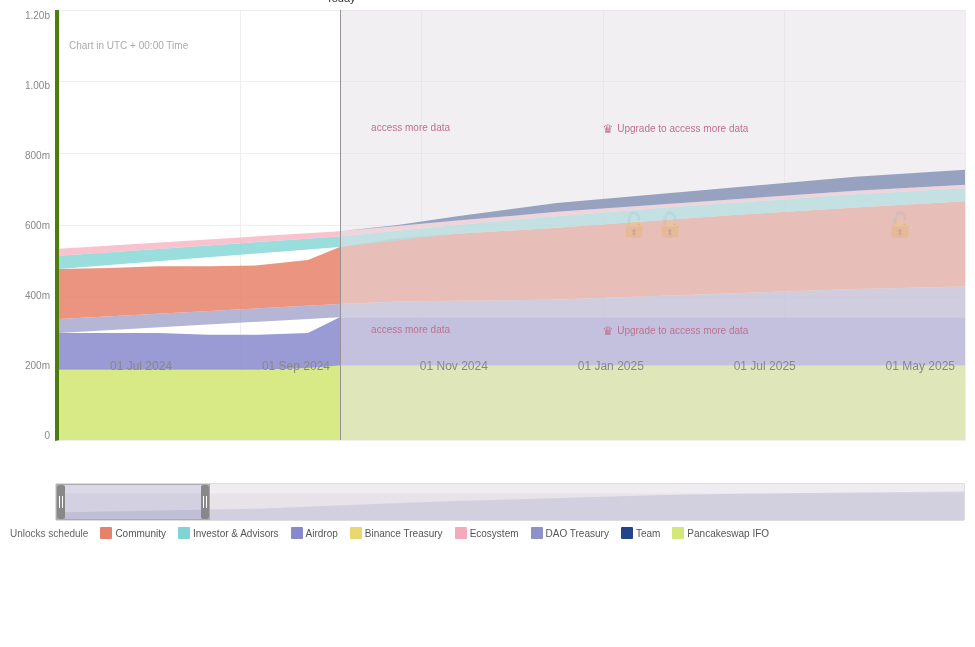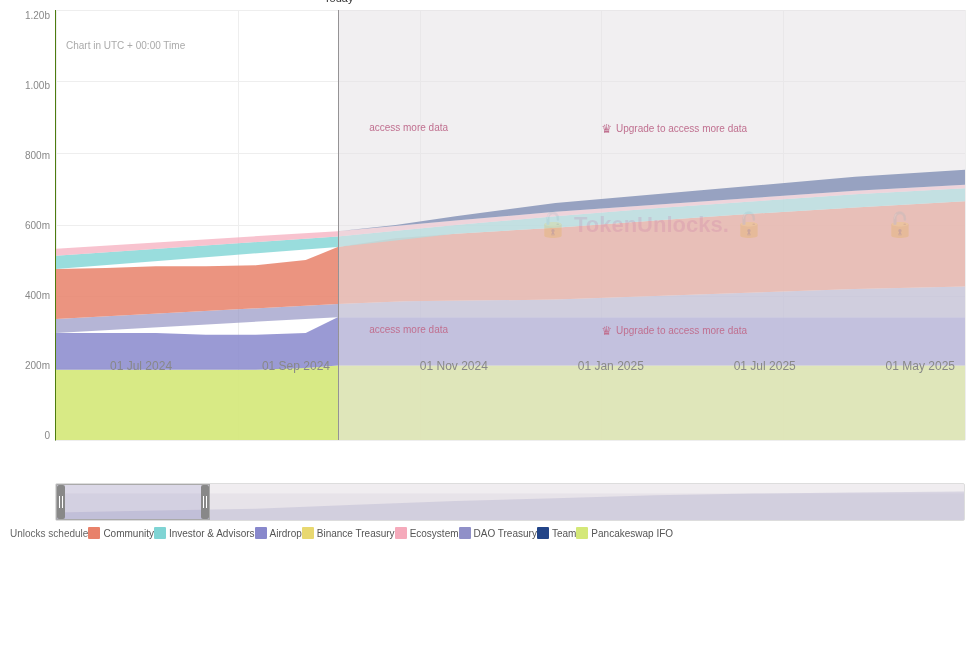--- a/index.html
+++ b/index.html
@@ -25,21 +25,21 @@
       top: 10px;
       left: 55px;
       right: 10px;
       bottom: 100px;
     }
 
     .chart-inner {
       position: relative;
       width: 100%;
       height: 100%;
-      border-left: 1px solid #4d7c0f;
+      border-left: 4px solid #4d7c0f;
       border-bottom: 1px solid #ddd;
     }
 
     .today-line {
       position: absolute;
       top: 0;
       width: 1px;
       height: 100%;
       background: #333;
       border-left: 1.5px dashed #333;
@@ -212,20 +212,21 @@
     }
 
     
     .legend {
       position: absolute;
       bottom: 2px;
       left: 10px;
       right: 10px;
       display: flex;
       align-items: center;
+      gap: 12px;
       flex-wrap: nowrap;
     }
 
     .legend-item {
       display: flex;
       align-items: center;
       gap: 3px;
       font-size: 10px;
       color: #555;
       white-space: nowrap;
@@ -337,21 +338,20 @@
         <div class="paywall-msg" style="top: 73%; left: 5%; font-size:10px; color:#c07090;">
           <span>access more data</span>
         </div>
         <div class="paywall-msg" style="top: 73%; left: 42%; font-size:10px; color:#c07090;">
           <span class="crown-icon">♛</span>
           <span>Upgrade to access more data</span>
         </div>
 
         <div class="watermark">
           <span class="watermark-lock">🔓</span>
-          <span>TokenUnlocks.</span>
           <span class="watermark-lock">🔓</span>
         </div>
 
         <div class="watermark2">🔓</div>
 
       </div>
 
     </div>
 
     <div class="x-axis">

